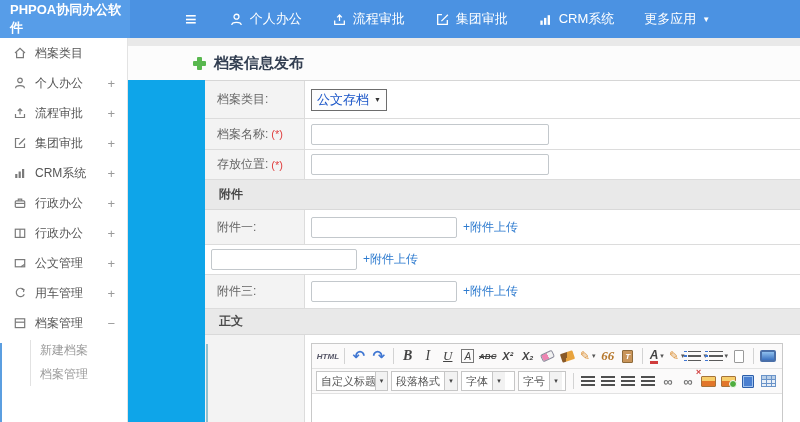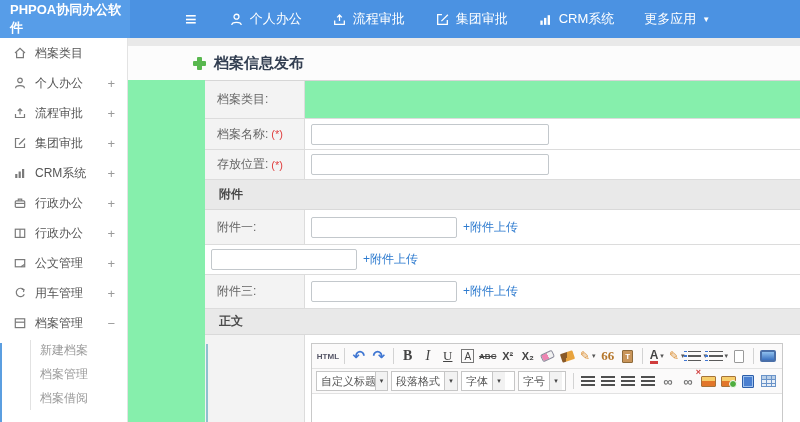--- a/index.html
+++ b/index.html
@@ -21,21 +21,21 @@
   .side-item { height:30px; display:flex; align-items:center; padding:0 12px 0 13px; color:#555; font-size:12px; cursor:pointer; }
   .side-item svg { flex:none; }
   .side-item .lbl { margin-left:8px; white-space:nowrap; }
   .side-item .tgl { margin-left:auto; color:#999; font-size:13px; }
   .side-sub { position:relative; }
   .side-sub::before { content:""; position:absolute; left:30px; top:2px; bottom:0; width:1px; background:#e2e2e2; }
   .sub-item { height:24px; display:flex; align-items:center; padding-left:40px; color:#9a9a9a; font-size:12px; cursor:pointer; }
   .active-bar { position:absolute; left:0; top:305px; bottom:0; width:2px; background:#5b9ee0; }
 
   
-  .content { position:absolute; top:38px; left:128px; right:0; bottom:0; background:#86efac; }
+  .content { position:absolute; top:38px; left:128px; right:0; bottom:0; background:#0ea5e9; }
   .top-strip { position:absolute; top:0; left:0; right:0; height:8px; background:#e9e9e9; }
   .title-band { position:absolute; top:8px; left:0; right:0; height:34px; background:#fcfcfc; display:flex; align-items:center; }
   .plus-icon { position:relative; width:13px; height:13px; margin-left:65px; }
   .plus-icon::before { content:""; position:absolute; left:4px; top:0; width:5px; height:13px; background:#59b84f; border-radius:1px; }
   .plus-icon::after  { content:""; position:absolute; left:0; top:4px; width:13px; height:5px; background:#59b84f; border-radius:1px; }
   .page-title { margin-left:8px; font-size:15px; font-weight:bold; color:#333f52; }
 
   
   .form-table { position:absolute; top:42px; left:77px; right:0; bottom:0; border-top:1px solid #d6d6d6; display:flex; flex-direction:column; }
   .frow { display:flex; border-bottom:1px solid #dcdcdc; flex:none; }
@@ -51,21 +51,21 @@
   .cat-select .val { color:#1b56c8; font-size:13px; }
   .cat-select .arr { font-size:7px; color:#333; margin-left:5px; }
 
   
   .editor-row { flex:1; border-bottom:none; }
   .editor-row .cell-label { position:relative; }
   .editor-row .cell-label::before { content:""; position:absolute; left:1px; top:9px; bottom:-5px; width:2px; background:#8fc0cf; }
   .editor-row .cell-value { align-items:flex-start; padding-top:8px; }
   .editor-box { width:472px; border:1px solid #c9c9c9; background:#fff; }
   .tb-row { display:flex; align-items:center; background:#fbfafa; border-bottom:1px solid #e2e2e2; padding:2px 4px; height:25px; }
-  .tb-btn { min-width:18px; height:20px; display:flex; align-items:center; justify-content:center; font-size:13px; color:#444; margin:0 1px; cursor:pointer; }
+  .tb-btn { min-width:18px; height:20px; display:flex; align-items:center; justify-content:center; font-size:13px; color:#444; margin:0 1px; cursor:pointer;font-style:italic; }
   .tb-sep { width:1px; height:16px; background:#d3d3d3; margin:0 4px; }
   .g-html { font-size:8px; font-weight:bold; color:#556; letter-spacing:0; }
   .g-undo { color:#3f76d2; font-weight:bold; font-size:15px; }
   .g-b { font-family:"Liberation Serif","DejaVu Serif",serif; font-weight:bold; font-size:14px; }
   .g-i { font-family:"Liberation Serif","DejaVu Serif",serif; font-style:italic; font-size:14px; }
   .g-u { font-family:"Liberation Serif","DejaVu Serif",serif; text-decoration:underline; font-size:13px; }
   .g-abox { border:1px solid #777; font-size:10px; padding:0 2px; height:14px; display:flex; align-items:center; }
   .g-strike { font-size:8px; text-decoration:line-through; font-weight:bold; }
   .g-sup, .g-sub { font-size:11px; font-weight:bold; }
   .i-eraser { width:13px; height:8px; border:1px solid #8a8a9a; border-radius:2px; background:linear-gradient(90deg,#ee85b2 55%,#f2f2f2 55%); transform:rotate(-25deg); }
@@ -218,36 +218,41 @@
       <svg width="14" height="14" viewBox="0 0 14 14" fill="none" stroke="#7a7a7a" stroke-width="1.2">
           <rect x="2.3" y="2.8" width="9.4" height="8.8"></rect>
           <path d="M2.3 6.2 H11.7"></path>
         </svg>
       <span class="lbl">档案管理</span>
       <span class="tgl">−</span>
     </div>
     <div class="side-sub">
       <div class="sub-item">新建档案</div>
       <div class="sub-item">档案管理</div>
-      <div class="sub-item">档案借阅</div>
     </div>
     <div class="active-bar"></div>
   </div>
 
   <div class="content">
     <div class="top-strip"></div>
     <div class="title-band">
       <span class="plus-icon"></span>
       <span class="page-title">档案信息发布</span>
     </div>
 
     <div class="form-table">
 
       <div class="frow" style="height:38px;">
         <div class="cell-label">档案类目:</div>
+        <div class="cell-value">
+          <div class="cat-select">
+            <span class="val">公文存档</span>
+            <span class="arr">▼</span>
+          </div>
+        </div>
       </div>
 
       <div class="frow" style="height:31px;">
         <div class="cell-label">
           <span>档案名称:</span>
           <span class="req">(*)</span>
         </div>
         <div class="cell-value">
           <input class="txt-input w-name" type="text" style="">
         </div>

